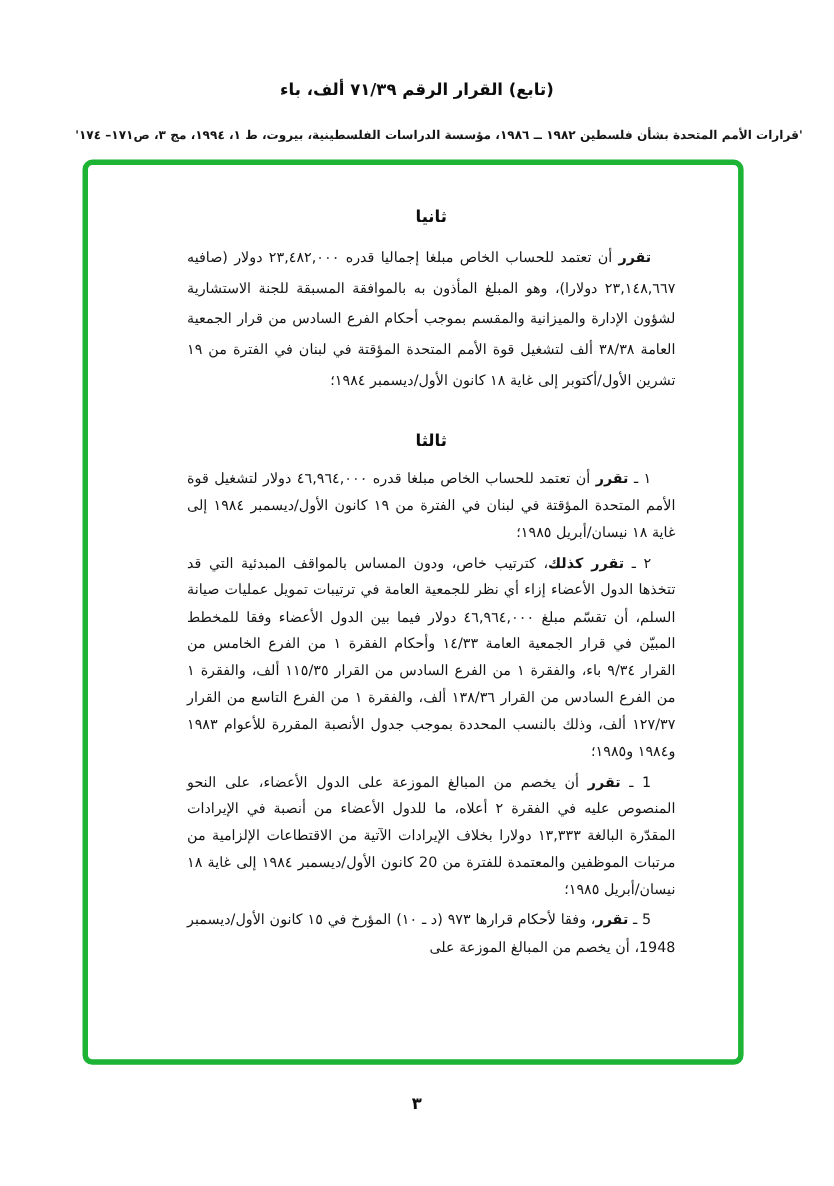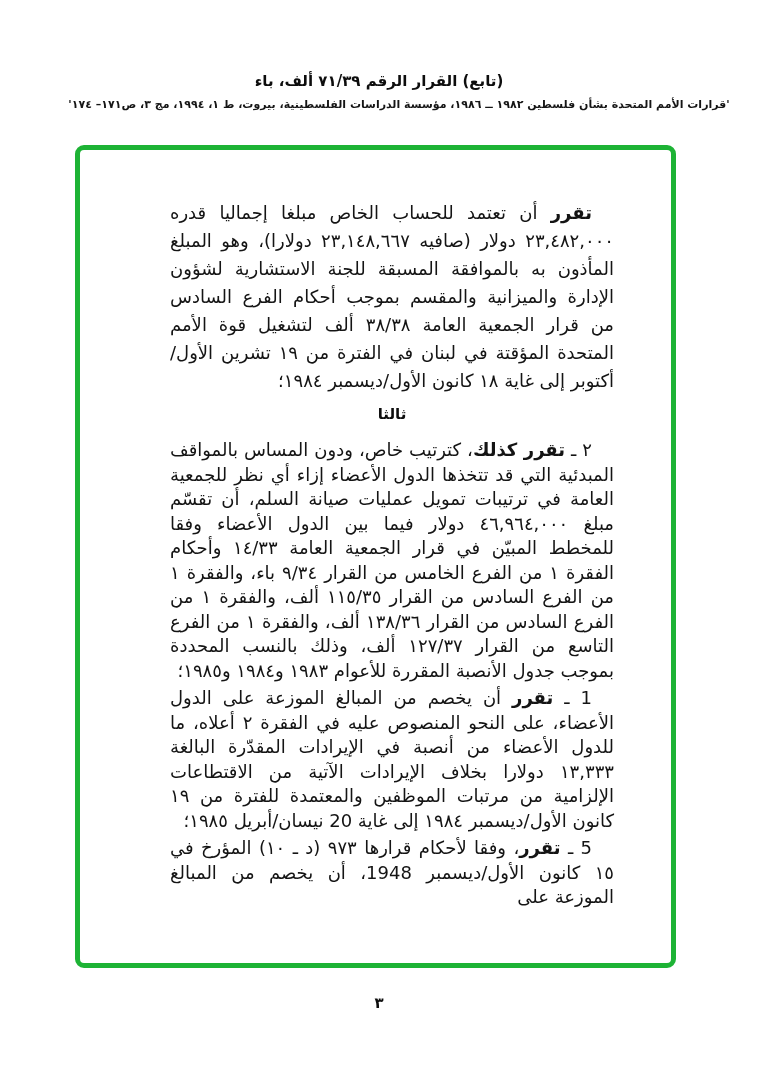--- a/index.html
+++ b/index.html
@@ -17,21 +17,21 @@
     text-align:center;
     direction:rtl;
   }
   .doc-title{
     font-size:15px;
     font-weight:bold;
     color:#0d0d0d;
     letter-spacing:0.2px;
   }
   .doc-source{
-    margin-top:8px;
+    margin-top:26px;
     font-size:11px;
     font-weight:bold;
     color:#151515;
     padding-left:40px;
   }
   .green-box{
     position:absolute;
     left:75px;top:145px;
     width:601px;height:823px;
     box-sizing:border-box;
@@ -42,24 +42,24 @@
     overflow:hidden;
     background:#ffffff;
   }
   .sec-heading{
     text-align:center;
     font-weight:bold;
     font-size:15px;
     color:#0d0d0d;
     line-height:22px;
   }
-  .sec-heading.second{margin-top:8px;margin-bottom:13px;}
+  .sec-heading.second{margin-top:28px;margin-bottom:13px;}
   .para{
     margin:13px 0 0 0;
-    font-size:18px;
+    font-size:13px;
     line-height:28px;
     text-align:justify;
     text-indent:22px;
     color:#141414;
   }
   .para.item{
     line-height:24.5px;
     margin:0 0 3px 0;
   }
   .para b{font-weight:bold;}
@@ -78,29 +78,31 @@
 
 <div class="page">
 
   <div class="header">
     <div class="doc-title">(تابع) القرار الرقم ٧١/٣٩ ألف، باء</div>
     <div class="doc-source">'قرارات الأمم المتحدة بشأن فلسطين ١٩٨٢ ــ ١٩٨٦، مؤسسة الدراسات الفلسطينية، بيروت، ط ١، ١٩٩٤، مج ٣، ص١٧١– ١٧٤'</div>
   </div>
 
   <div class="green-box">
 
+    <div class="sec-heading">ثانيا</div>
 
     <p class="para"><b>تقرر</b><span> أن تعتمد للحساب الخاص مبلغا إجماليا قدره ٢٣,٤٨٢,٠٠٠ دولار (صافيه ٢٣,١٤٨,٦٦٧ دولارا)، وهو المبلغ المأذون به بالموافقة المسبقة للجنة الاستشارية لشؤون الإدارة والميزانية والمقسم بموجب أحكام الفرع السادس من قرار الجمعية العامة ٣٨/٣٨ ألف لتشغيل قوة الأمم المتحدة المؤقتة في لبنان في الفترة من ١٩ تشرين الأول/أكتوبر إلى غاية ١٨ كانون الأول/ديسمبر ١٩٨٤؛</span></p>
 
     <div class="sec-heading second">ثالثا</div>
 
+    <p class="para item"><span>١ ـ </span><b>تقرر</b><span> أن تعتمد للحساب الخاص مبلغا قدره ٤٦,٩٦٤,٠٠٠ دولار لتشغيل قوة الأمم المتحدة المؤقتة في لبنان في الفترة من ١٩ كانون الأول/ديسمبر ١٩٨٤ إلى غاية ١٨ نيسان/أبريل ١٩٨٥؛</span></p>
 
     <p class="para item"><span>٢ ـ </span><b>تقرر كذلك</b><span>، كترتيب خاص، ودون المساس بالمواقف المبدئية التي قد تتخذها الدول الأعضاء إزاء أي نظر للجمعية العامة في ترتيبات تمويل عمليات صيانة السلم، أن تقسّم مبلغ ٤٦,٩٦٤,٠٠٠ دولار فيما بين الدول الأعضاء وفقا للمخطط المبيّن في قرار الجمعية العامة ١٤/٣٣ وأحكام الفقرة ١ من الفرع الخامس من القرار ٩/٣٤ باء، والفقرة ١ من الفرع السادس من القرار ١١٥/٣٥ ألف، والفقرة ١ من الفرع السادس من القرار ١٣٨/٣٦ ألف، والفقرة ١ من الفرع التاسع من القرار ١٢٧/٣٧ ألف، وذلك بالنسب المحددة بموجب جدول الأنصبة المقررة للأعوام ١٩٨٣ و١٩٨٤ و١٩٨٥؛</span></p>
 
-    <p class="para item"><span>1 ـ </span><b>تقرر</b><span> أن يخصم من المبالغ الموزعة على الدول الأعضاء، على النحو المنصوص عليه في الفقرة ٢ أعلاه، ما للدول الأعضاء من أنصبة في الإيرادات المقدّرة البالغة ١٣,٣٣٣ دولارا بخلاف الإيرادات الآتية من الاقتطاعات الإلزامية من مرتبات الموظفين والمعتمدة للفترة من ١٩ كانون الأول/ديسمبر ١٩٨٤ إلى غاية 20 نيسان/أبريل ١٩٨٥؛</span></p>
+    <p class="para item"><span>1 ـ </span><b>تقرر</b><span> أن يخصم من المبالغ الموزعة على الدول الأعضاء، على النحو المنصوص عليه في الفقرة ٢ أعلاه، ما للدول الأعضاء من أنصبة في الإيرادات المقدّرة البالغة ١٣,٣٣٣ دولارا بخلاف الإيرادات الآتية من الاقتطاعات الإلزامية من مرتبات الموظفين والمعتمدة للفترة من 20 كانون الأول/ديسمبر ١٩٨٤ إلى غاية ١٨ نيسان/أبريل ١٩٨٥؛</span></p>
 
     <p class="para item"><span>5 ـ </span><b>تقرر</b><span>، وفقا لأحكام قرارها ٩٧٣ (د ـ ١٠) المؤرخ في ١٥ كانون الأول/ديسمبر 1948، أن يخصم من المبالغ الموزعة على</span></p>
 
   </div>
 
   <div class="page-number">٣</div>
 
 </div>
 
 </body></html>

